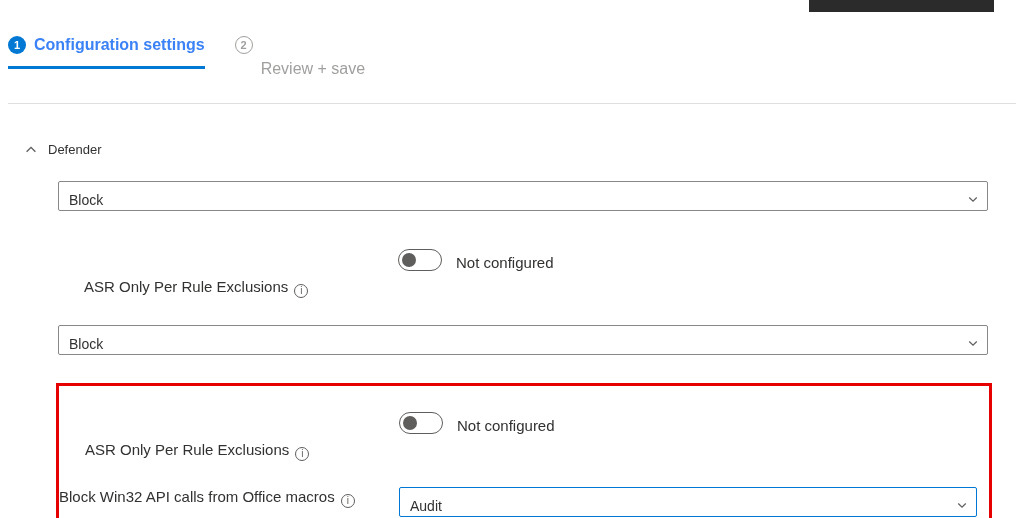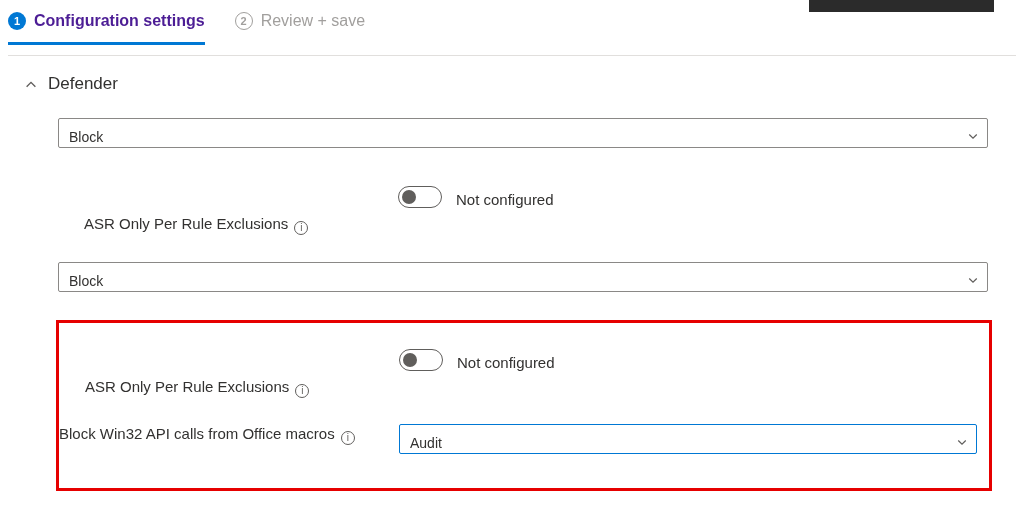--- a/index.html
+++ b/index.html
@@ -19,22 +19,22 @@
   }
   .step {
     display: flex;
     align-items: center;
     gap: 8px;
     padding: 6px 0 12px 0;
     border-bottom: 3px solid transparent;
     cursor: pointer;
   }
   .step.active { border-bottom-color: #0078d4; }
-  .step.active .step-label { font-weight: 600; color: #4c1d95; }
-  .step.inactive .step-label { color: #a19f9d; font-weight: 400; }
+  .step.active .step-label { font-weight: 600; color: #3b82f6; }
+  .step.inactive .step-label { color: #a19f9d; font-weight: 400; margin-top: 48px; }
   .step-circle {
     width: 18px; height: 18px; border-radius: 50%;
     display: flex; align-items: center; justify-content: center;
     font-size: 11px; font-weight: 600;
   }
   .step.active .step-circle { background: #0078d4; color: #fff; }
   .step.inactive .step-circle { border: 1px solid #a19f9d; color: #a19f9d; }
   .step-label { font-size: 16px; }
   .top-black {
     position: absolute;
@@ -42,22 +42,23 @@
     width: 185px; height: 12px;
     background: #2b2b2b;
   }
   .divider {
     border-top: 1px solid #e1dfdd;
     margin: 10px 8px 0 8px;
   }
   .content { padding: 18px 24px 30px 24px; }
   .group-header {
     display: flex; align-items: center; gap: 10px;
-    font-size: 17px; color: #323130; padding: 0 0 14px 0;
+    font-size: 13px; color: #323130; padding: 0 0 14px 0;
     cursor: pointer;
+    margin-top: 20px;
   }
   .chevron {
     width: 14px; height: 14px; display: inline-block;
   }
   .chevron svg { width: 14px; height: 14px; stroke: #605e5c; stroke-width: 1.6; fill: none; }
   .settings-area { padding-left: 34px; }
   .row {
     display: flex; align-items: flex-start;
     padding: 10px 0 20px 0;
   }

